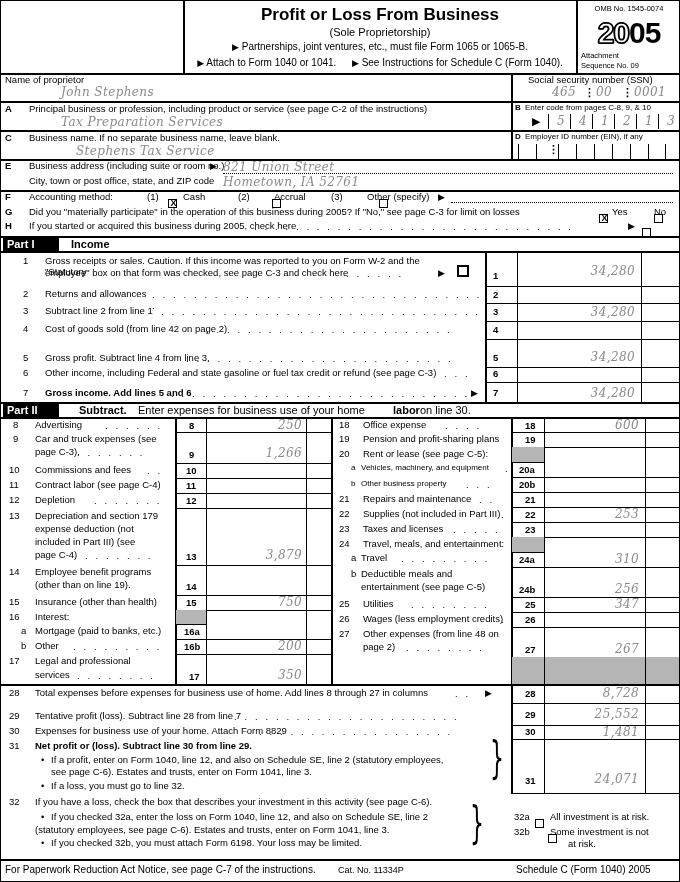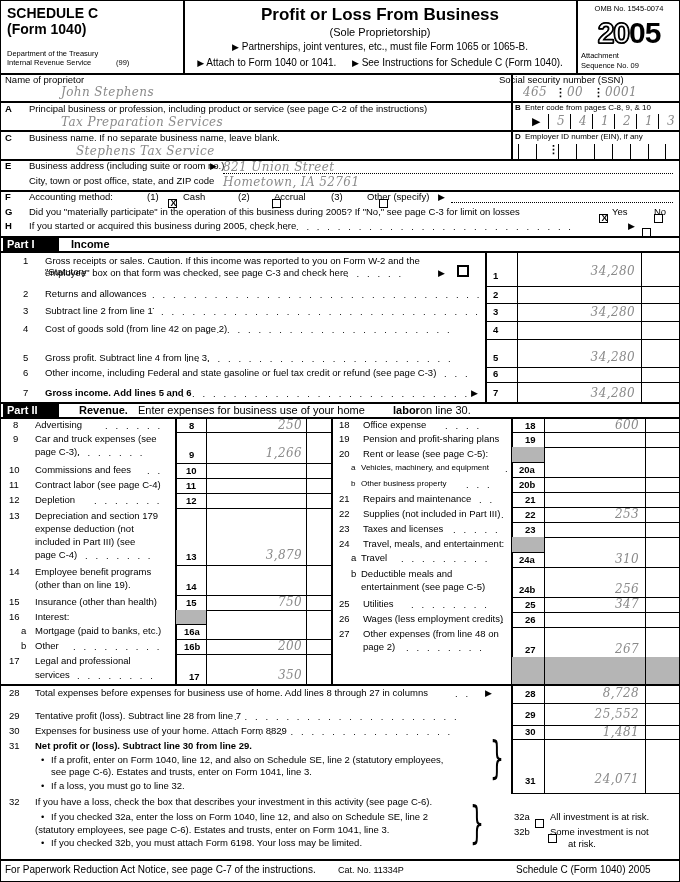--- a/index.html
+++ b/index.html
@@ -99,27 +99,20 @@
     font-family:"DejaVu Sans", sans-serif;
     transform:scaleX(0.5);
     display:inline-block;
   }
 </style>
 </head>
 <body>
 
 <div id="form">
 
-  <div class="abs" style="left:0;top:0;width:182px;height:72px;">
-    <div class="abs bold" style="left:6px;top:4px;font-size:14px;">SCHEDULE C</div>
-    <div class="abs bold" style="left:6px;top:20px;font-size:14px;">(Form 1040)</div>
-    <div class="abs tiny" style="left:6px;top:48px;">Department of the Treasury</div>
-    <div class="abs tiny" style="left:6px;top:57px;">Internal Revenue Service</div>
-    <div class="abs tiny" style="left:115px;top:57px;">(99)</div>
-  </div>
   <div class="vline2" style="left:182px;top:0;height:72px;"></div>
 
   <div class="abs" style="left:183px;top:0;width:392px;height:72px;">
     <div class="abs bold ctr" style="left:0;top:4px;width:392px;font-size:17px;">Profit or Loss From Business</div>
     <div class="abs ctr" style="left:0;top:25px;width:392px;font-size:11px;">(Sole Proprietorship)</div>
     <div class="abs ctr" style="left:0;top:40px;width:392px;font-size:10px;">
       <span class="arrow">▶</span>
       <span>Partnerships, joint ventures, etc., must file Form 1065 or 1065-B.</span>
     </div>
     <div class="abs ctr" style="left:0;top:56px;width:392px;font-size:10px;">
@@ -139,21 +132,21 @@
     <div class="abs tiny" style="left:4px;top:50px;">Attachment</div>
     <div class="abs tiny" style="left:4px;top:60px;">Sequence No. 09</div>
   </div>
   <div class="hline2" style="left:0;top:72px;width:680px;"></div>
 
   <div class="abs" style="left:0;top:73px;width:510px;height:27px;">
     <div class="abs lbl" style="left:4px;top:1px;">Name of proprietor</div>
     <div class="abs hand" style="left:60px;top:11px;">John Stephens</div>
   </div>
   <div class="vline2" style="left:510px;top:73px;height:27px;"></div>
-  <div class="abs" style="left:494px;top:73px;width:146px;height:27px;">
+  <div class="abs" style="left:523px;top:73px;width:146px;height:27px;">
     <div class="abs lbl" style="left:4px;top:1px;">Social security number (SSN)</div>
     <div class="abs hand" style="left:28px;top:11px;">465</div>
     <div class="abs bold" style="left:60px;top:12px;font-size:11px;">⋮</div>
     <div class="abs hand" style="left:72px;top:11px;">00</div>
     <div class="abs bold" style="left:98px;top:12px;font-size:11px;">⋮</div>
     <div class="abs hand" style="left:110px;top:11px;">0001</div>
   </div>
   <div class="hline2" style="left:0;top:100px;width:680px;"></div>
 
   <div class="abs" style="left:0;top:101px;width:510px;height:28px;">
@@ -346,21 +339,21 @@
     </div>
     <div class="abs" style="left:484px;top:130px;width:196px;height:20px;">
       <div class="abs cellnum" style="left:8px;top:5px;">7</div>
       <div class="abs hand num" style="left:20px;top:4px;width:130px;">34,280</div>
     </div>
   </div>
   <div class="hline2" style="left:0;top:401px;width:680px;"></div>
 
   <div class="abs" style="left:0;top:402px;width:680px;height:14px;">
     <span class="abs partbar" style="left:2px;top:0;width:56px;">Part II</span>
-    <span class="abs bold" style="left:78px;top:1px;font-size:11px;">Revenue.</span>
+    <span class="abs bold" style="left:78px;top:1px;font-size:11px;">Subtract.</span>
     <span class="abs" style="left:137px;top:1px;font-size:11px;">Enter expenses for business use of your home</span>
     <span class="abs bold" style="left:392px;top:1px;font-size:11px;">labor</span>
     <span class="abs" style="left:419px;top:1px;font-size:11px;">on line 30.</span>
   </div>
   <div class="hline2" style="left:0;top:416px;width:680px;"></div>
 
   <div class="abs" style="left:0;top:417px;width:680px;height:266px;">
 
     <div class="vline2" style="left:174px;top:0;height:266px;"></div>
     <div class="vline" style="left:205px;top:0;height:266px;"></div>

